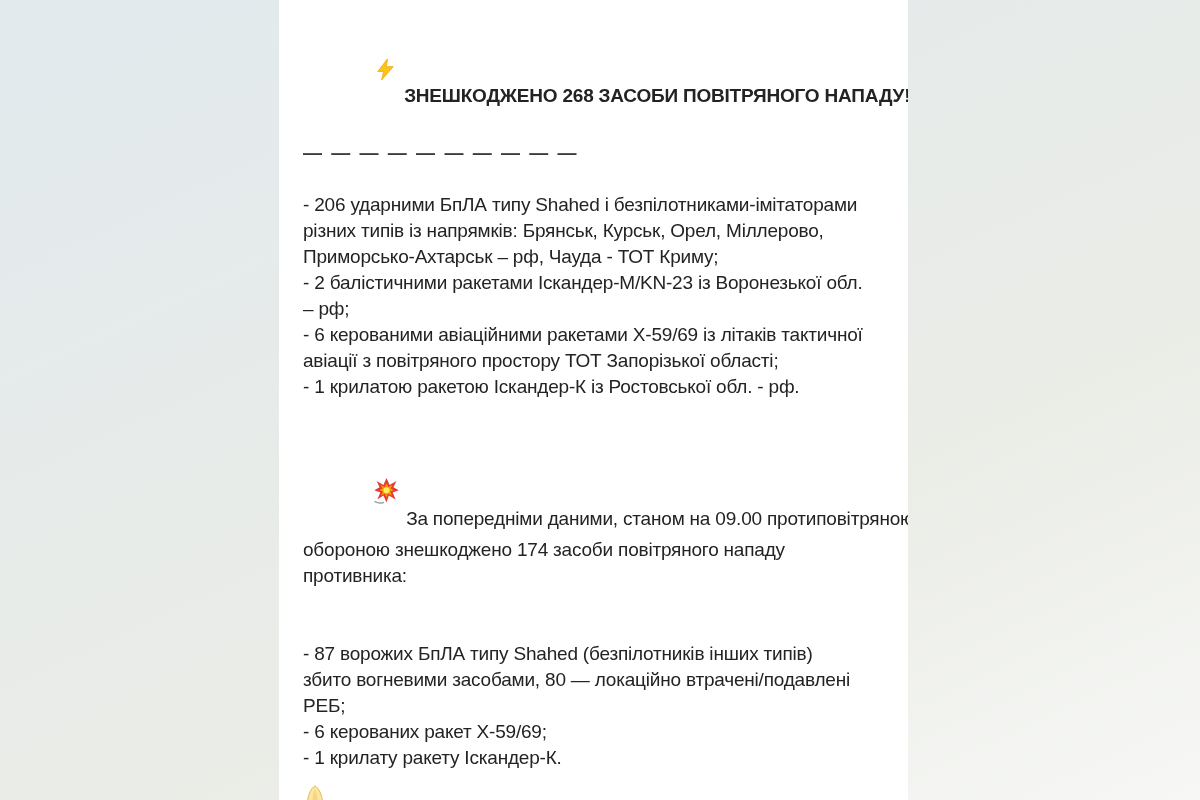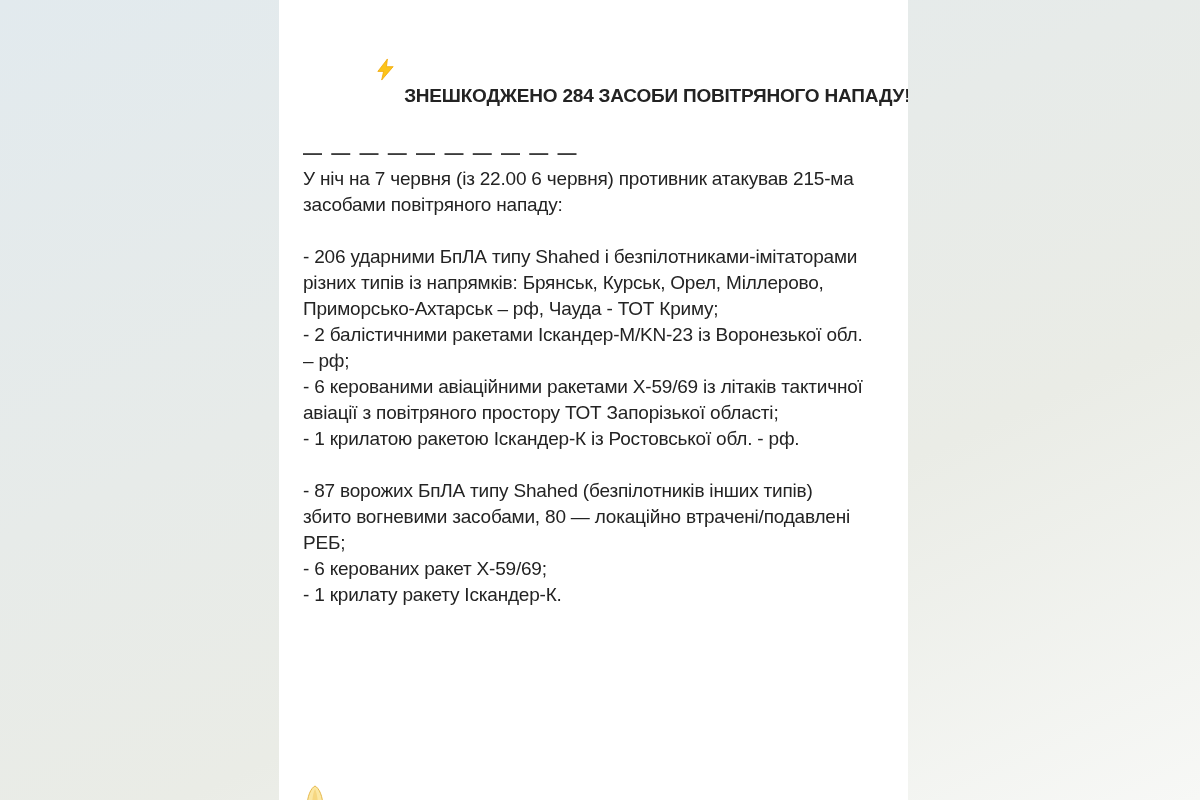--- a/index.html
+++ b/index.html
@@ -63,38 +63,48 @@
 <body>
 
 <div class="panel">
   <div class="content">
 
     <div class="header-line">
       <span class="emoji">
         <svg width="23" height="23" viewBox="0 0 24 24">
           <polygon points="14,1 4,14 10,14 8,23 20,9 13,9" fill="#fcc419" stroke="#f0a500" stroke-width="0.8"></polygon>
         </svg>
-      </span><span>ЗНЕШКОДЖЕНО 284 ЗАСОБИ ПОВІТРЯНОГО НАПАДУ!</span>
+      </span><span>ЗНЕШКОДЖЕНО 268 ЗАСОБИ ПОВІТРЯНОГО НАПАДУ!</span>
     </div>
 
     <div class="divider-line">— — — — — — — — — —</div>
 
-    <div class="para first">У ніч на 7 червня (із 22.00 6 червня) противник атакував 215-ма
-засобами повітряного нападу:</div>
 
     <div class="para">- 206 ударними БпЛА типу Shahed і безпілотниками-імітаторами
 різних типів із напрямків: Брянськ, Курськ, Орел, Міллерово,
 Приморсько-Ахтарськ – рф, Чауда - ТОТ Криму;
 - 2 балістичними ракетами Іскандер-М/KN-23 із Воронезької обл.
 – рф;
 - 6 керованими авіаційними ракетами Х-59/69 із літаків тактичної
 авіації з повітряного простору ТОТ Запорізької області;
 - 1 крилатою ракетою Іскандер-К із Ростовської обл. - рф.</div>
 
 
+    <div class="para">
+      <span class="emoji">
+        <svg width="25" height="26" viewBox="0 0 32 34">
+          <polygon points="16,0 20,9 29,4 25,12 32,16 24,19 28,28 19,23 16,32 12,23 4,28 8,19 0,16 7,12 3,4 12,9" fill="#e53935"></polygon>
+          <polygon points="16,6.4 18.4,11.8 23.8,8.8 21.4,13.6 25.6,16 20.8,17.8 23.2,23.2 17.8,20.2 16,25.6 13.6,20.2 8.8,23.2 11.2,17.8 6.4,16 10.6,13.6 8.2,8.8 13.6,11.8" fill="#ff9800"></polygon>
+          <circle cx="16" cy="16" r="4" fill="#ffee58"></circle>
+          <path d="M1 31 Q6 34 12 32" stroke="#94a3ad" stroke-width="2" fill="none" stroke-linecap="round"></path>
+        </svg>
+      </span><span>За попередніми даними, станом на 09.00 протиповітряною
+обороною знешкоджено 174 засоби повітряного нападу
+противника:</span>
+    </div>
 
     <div class="para">- 87 ворожих БпЛА типу Shahed (безпілотників інших типів)
 збито вогневими засобами, 80 — локаційно втрачені/подавлені
 РЕБ;
 - 6 керованих ракет Х-59/69;
 - 1 крилату ракету Іскандер-К.</div>
 
   </div>
 
   <span class="partial-emoji">

